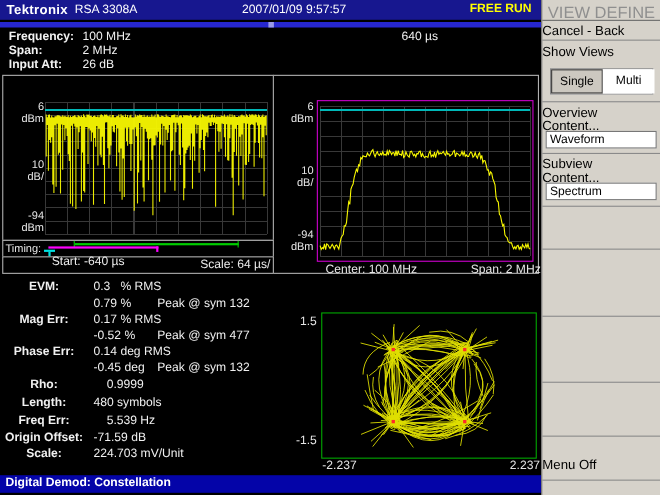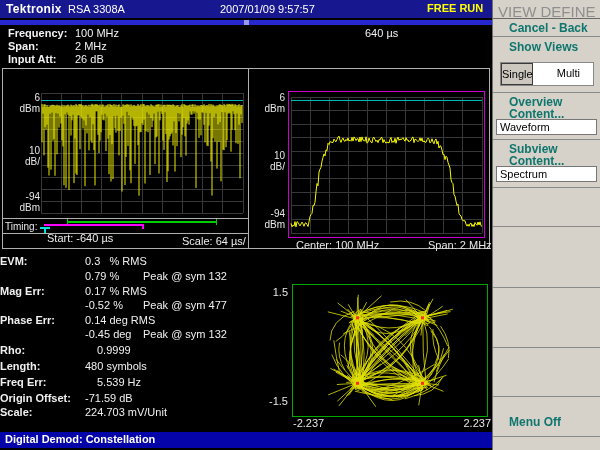--- a/index.html
+++ b/index.html
@@ -24,34 +24,34 @@
   .timingbox{left:2px;top:218px;width:247px;height:17px}
   .startbox{left:2px;top:233px;width:247px;height:16px}
   .rightcell{left:248px;top:68px;width:242px;height:181px}
   .axlab{font-size:10px;color:#e6e6e6;text-align:right;width:38px}
   .timing-label{left:5px;top:221px;font-size:10px;color:#e6e6e6}
   .startscale{font-size:11px;color:#ececec}
   .specbox{left:288px;top:91px;width:197px;height:147px;border:1px solid #cc00cc;background:#000}
   .constbox{left:292px;top:284px;width:196px;height:133px;border:1px solid #00a800;background:#000}
   .caption{font-size:11px;color:#e6e6e6}
   
-  .mlabel{position:absolute;left:0;width:80px;text-align:left;font-size:11px;font-weight:bold;color:#f0f0f0}
+  .mlabel{position:absolute;left:0;width:80px;text-align:center;font-size:11px;font-weight:bold;color:#f0f0f0}
   .mval{position:absolute;left:85px;font-size:11px;color:#f0f0f0;white-space:pre}
   .mval.indent{left:97px}
   .mpeak{position:absolute;left:143px;font-size:11px;color:#f0f0f0}
   
   .footer{left:0;top:432px;width:492px;height:16px;background:#0404a8;color:#fff}
   .footer span{position:absolute;left:5px;top:1px;font-size:11px;font-weight:bold}
   
   .sidebar{left:492px;top:0;width:108px;height:450px;background:#d6d2ca;border-left:1px solid #707070;color:#000}
   .sb-sec{position:absolute;left:0;width:108px;border-bottom:1px solid #8a8a8a}
   .sb-title-text{position:absolute;left:5px;top:3px;font-size:15px;color:#8f8f8f}
-  .sb-btn-text{position:absolute;left:16px;font-size:12px;font-weight:bold;color:#0f766e}
+  .sb-btn-text{position:absolute;left:0;font-size:12px;font-weight:normal;color:#000000}
   .toggle{position:absolute;left:7px;top:25px;width:94px;height:24px;background:#fff;border:1px solid #888}
-  .tg-btn{position:absolute;top:0;height:22px;width:32px;font-size:11px;text-align:right;padding-top:4px}
+  .tg-btn{position:absolute;top:0;height:22px;width:47px;font-size:11px;text-align:center;padding-top:4px}
   .tg-single{left:0;background:#ccc8c0;border:1px solid #3a3a3a}
   .tg-multi{left:47px;background:#fff}
   .sb-field{position:absolute;left:3px;width:101px;height:16px;background:#fff;border:1px solid #777;
     font-size:11px;color:#000;padding:1px 0 0 3px;overflow:hidden}
 </style>
 </head>
 <body>
 
 <div id="screen">
 

